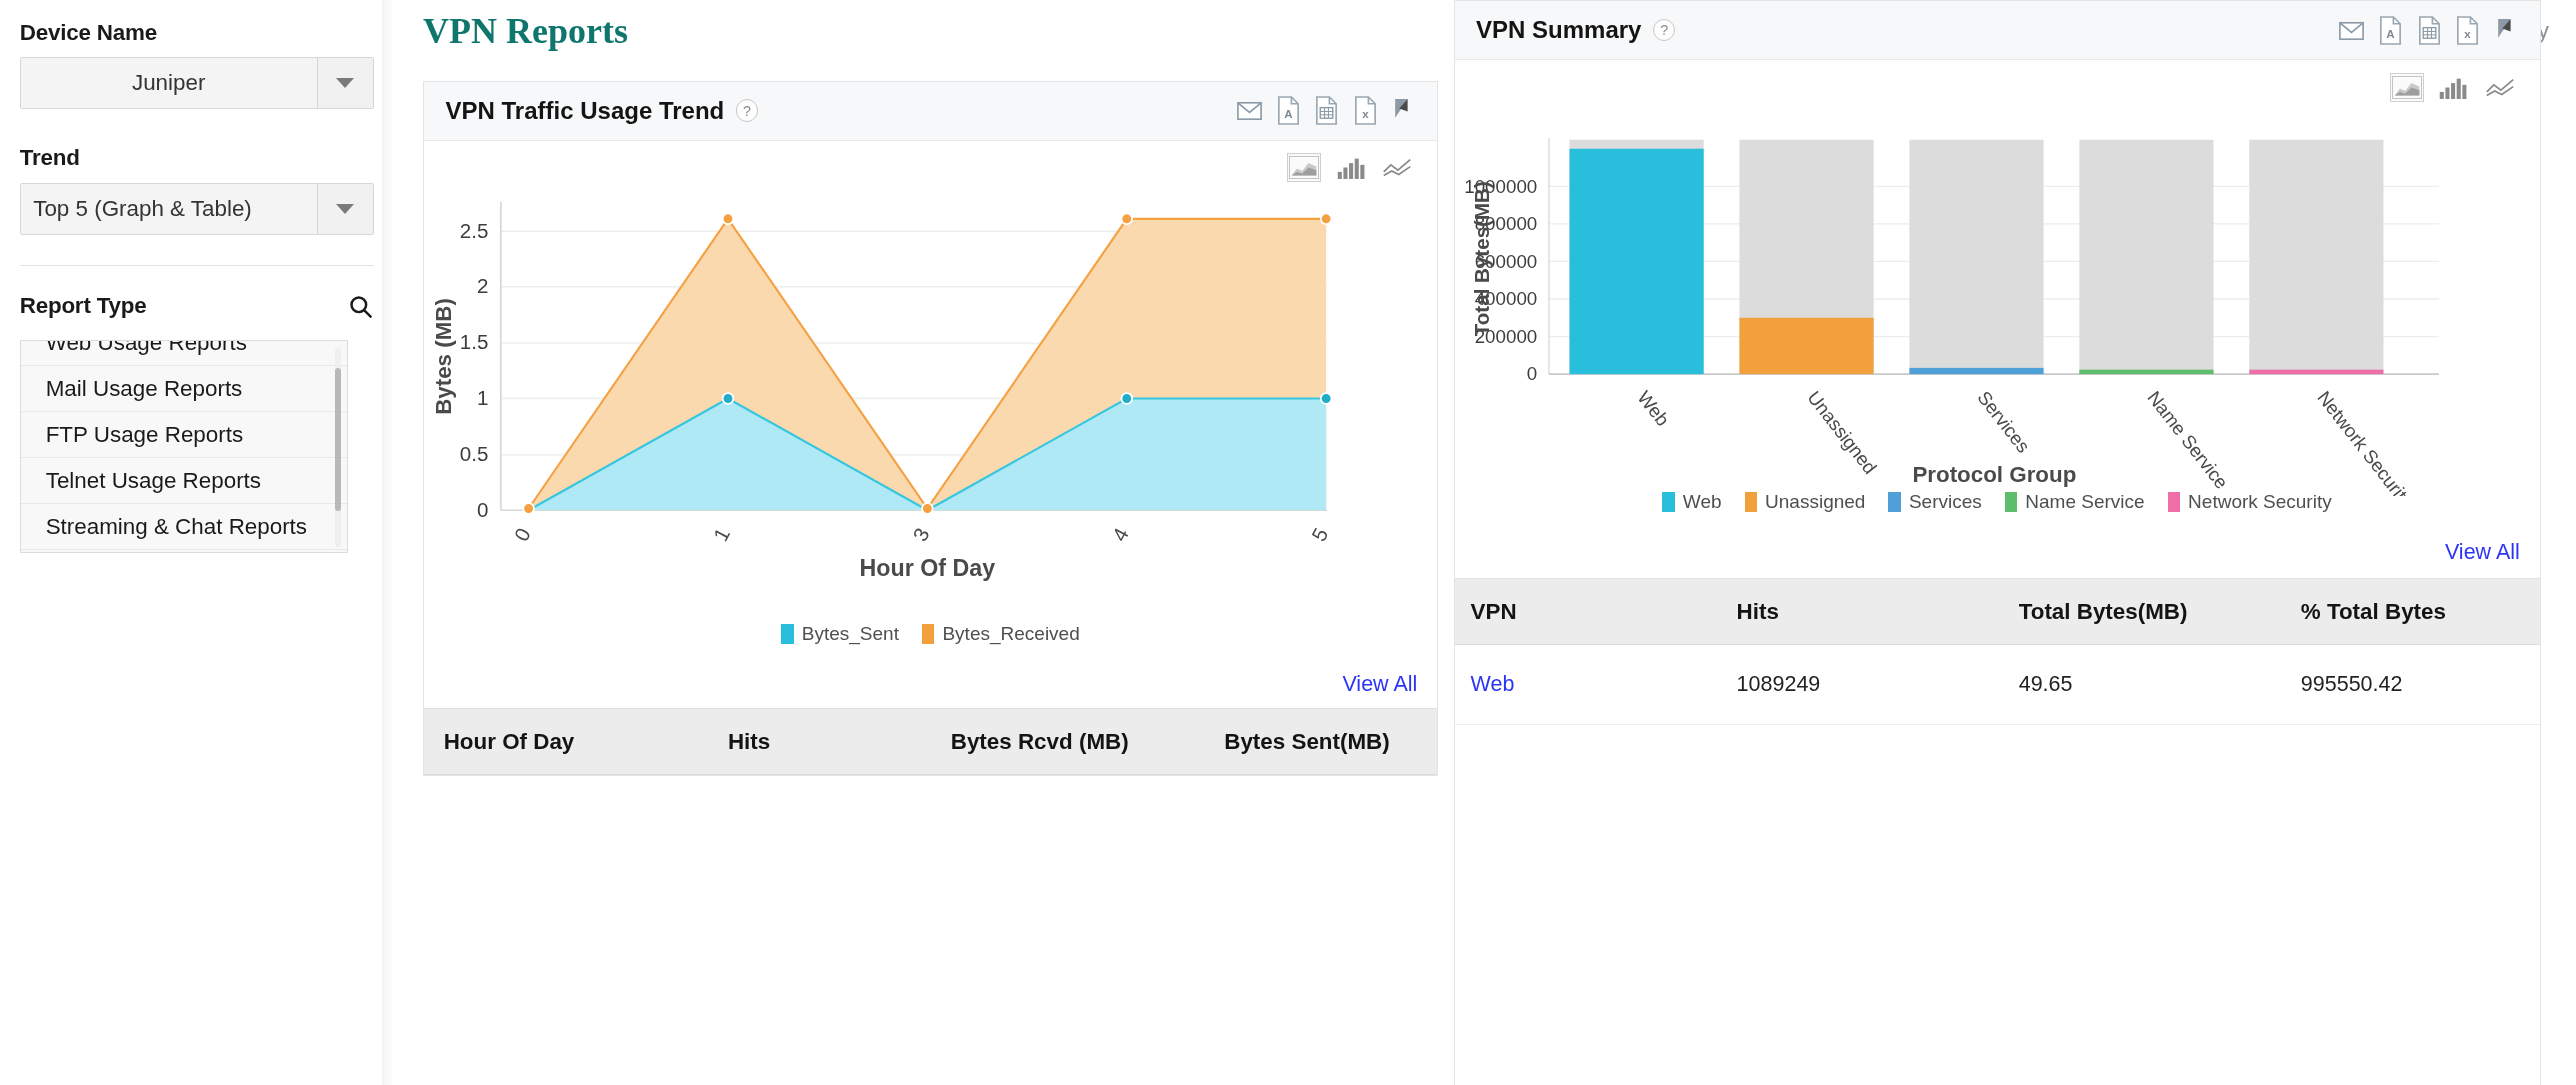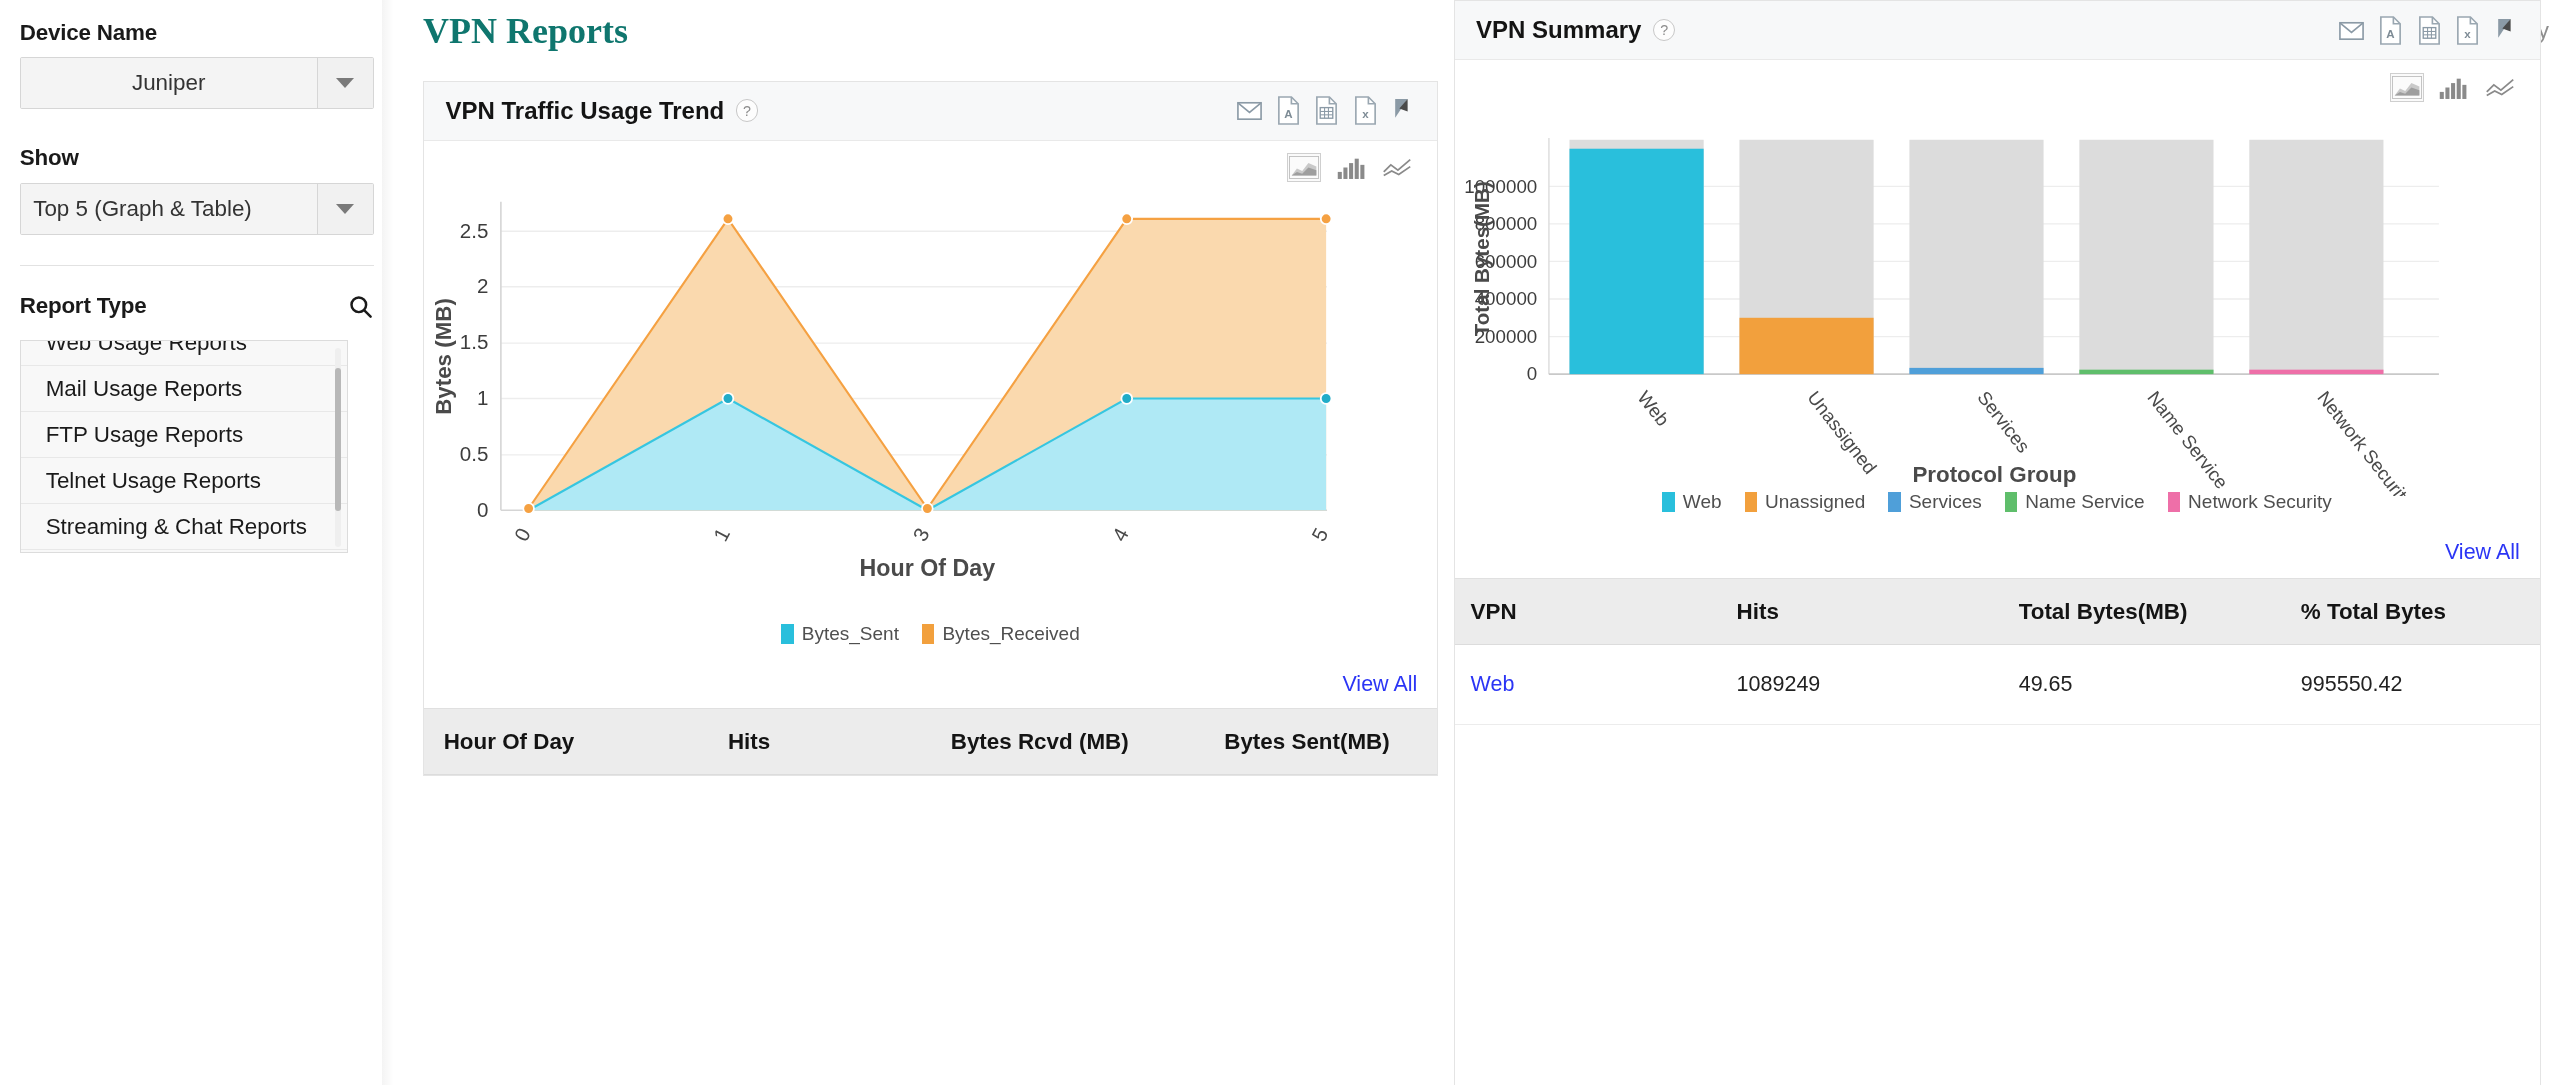--- a/index.html
+++ b/index.html
@@ -191,21 +191,21 @@
     <div class="field-label">Device Name</div>
     <div class="select-box">
       <div class="select-value">Juniper</div>
       <div class="select-arrow">
         <span class="caret"></span>
       </div>
     </div>
 
     <div class="gap-lg"></div>
 
-    <div class="field-label">Show</div>
+    <div class="field-label">Trend</div>
     <div class="select-box">
       <div class="select-value left">Top 5 (Graph &amp; Table)</div>
       <div class="select-arrow">
         <span class="caret"></span>
       </div>
     </div>
 
     <div class="divider"></div>
 
     <div class="rt-head">

